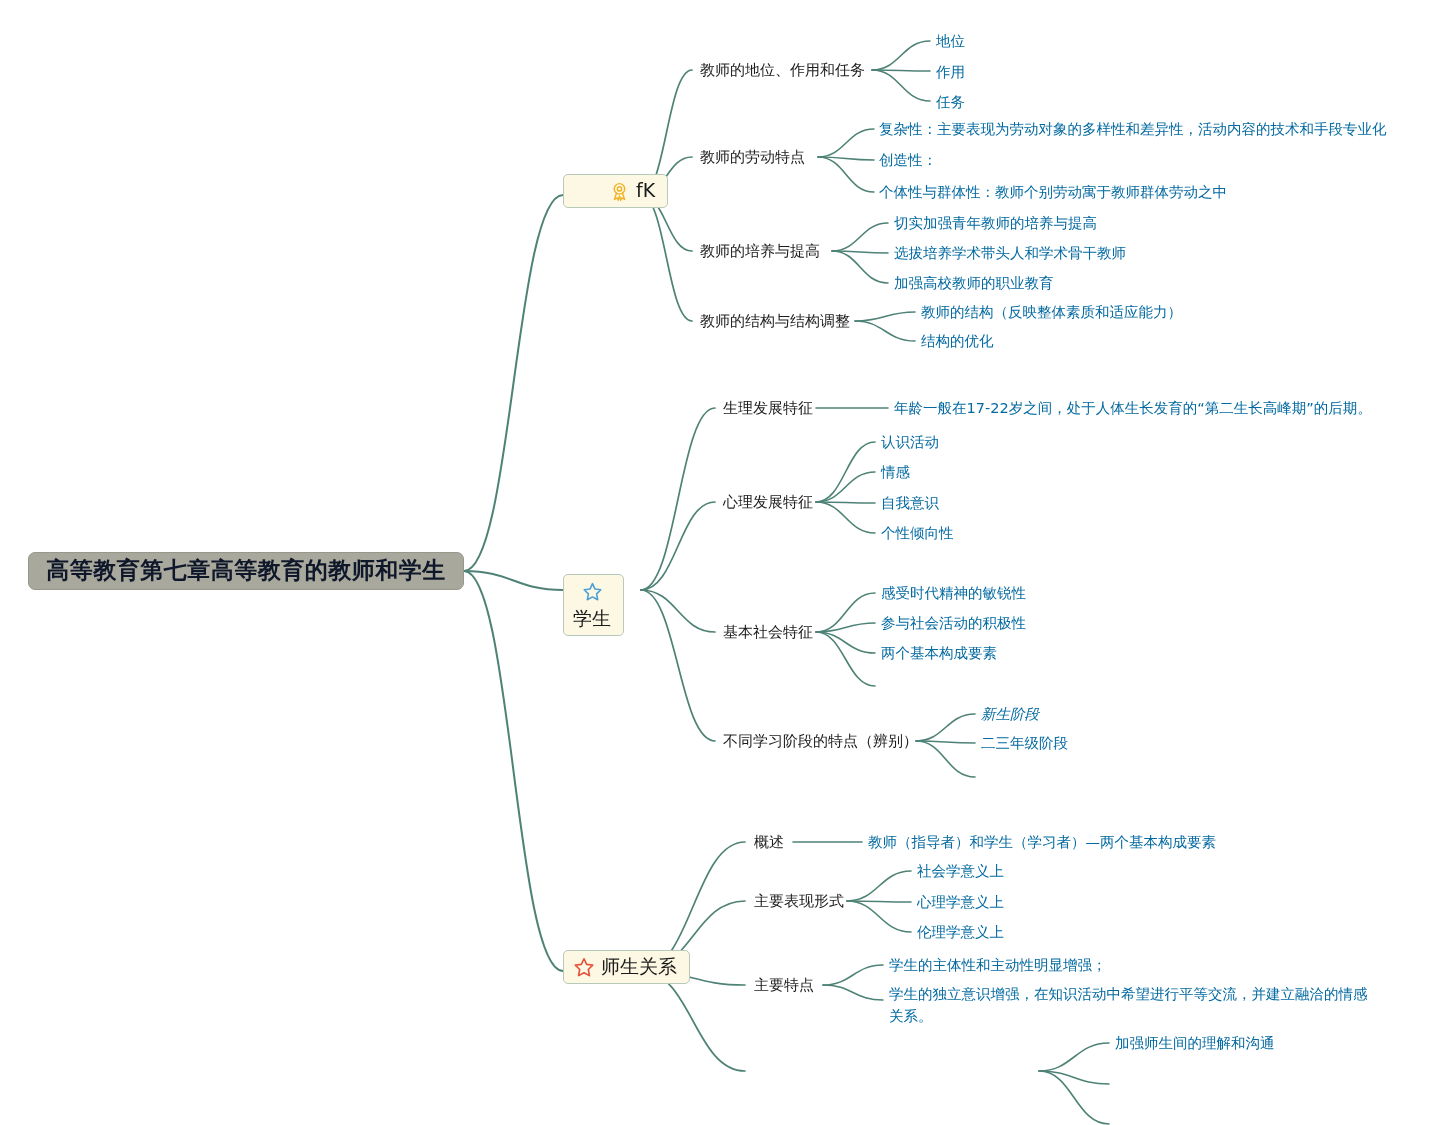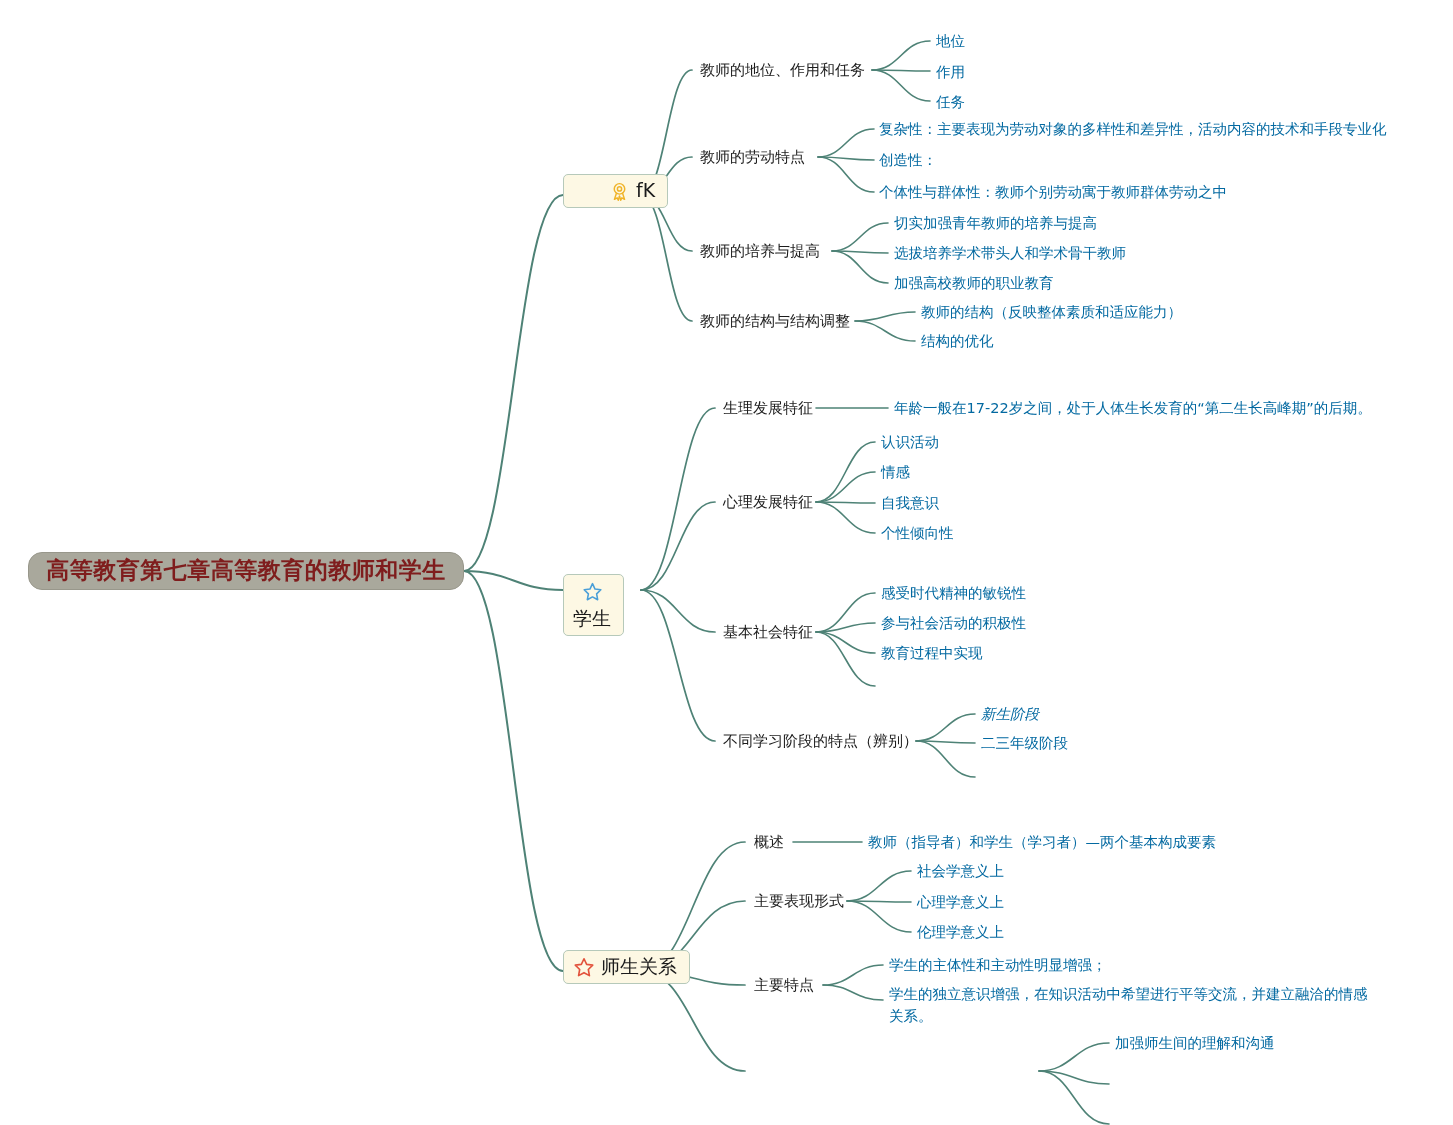--- a/index.html
+++ b/index.html
@@ -23,22 +23,22 @@
     pointer-events: none;
   }
   .node {
     position: absolute;
     box-sizing: border-box;
   }
   
   .root-node {
     background: #a9a89c;
     border: 1px solid #98978b;
-    border-radius: 14px;
-    color: #7f1d1d;
+    border-radius: 7px;
+    color: #0f172a;
     font-weight: bold;
     font-size: 23px;
     line-height: 1.2;
     letter-spacing: 0.5px;
     display: flex;
     align-items: center;
     justify-content: center;
     padding: 0 14px;
     white-space: nowrap;
   }
@@ -204,21 +204,21 @@
 
   <div class="node leaf-node" style="left:894px; top:398px;">年龄一般在17-22岁之间，处于人体生长发育的“第二生长高峰期”的后期。</div>
 
   <div class="node leaf-node" style="left:881px; top:432px;">认识活动</div>
   <div class="node leaf-node" style="left:881px; top:462px;">情感</div>
   <div class="node leaf-node" style="left:881px; top:493px;">自我意识</div>
   <div class="node leaf-node" style="left:881px; top:523px;">个性倾向性</div>
 
   <div class="node leaf-node" style="left:881px; top:583px;">感受时代精神的敏锐性</div>
   <div class="node leaf-node" style="left:881px; top:613px;">参与社会活动的积极性</div>
-  <div class="node leaf-node" style="left:881px; top:643px;">教育过程中实现</div>
+  <div class="node leaf-node" style="left:881px; top:643px;">两个基本构成要素</div>
   <div class="node empty-node" style="left:881px; top:676px;"></div>
 
   <div class="node leaf-node" style="left:981px; top:704px;font-style:italic;">新生阶段</div>
   <div class="node leaf-node" style="left:981px; top:733px;">二三年级阶段</div>
   <div class="node empty-node" style="left:981px; top:767px;"></div>
 
   <div class="node text-node" style="left:754px; top:832px;">概述</div>
   <div class="node text-node" style="left:754px; top:891px;">主要表现形式</div>
   <div class="node text-node" style="left:754px; top:975px;">主要特点</div>
 

